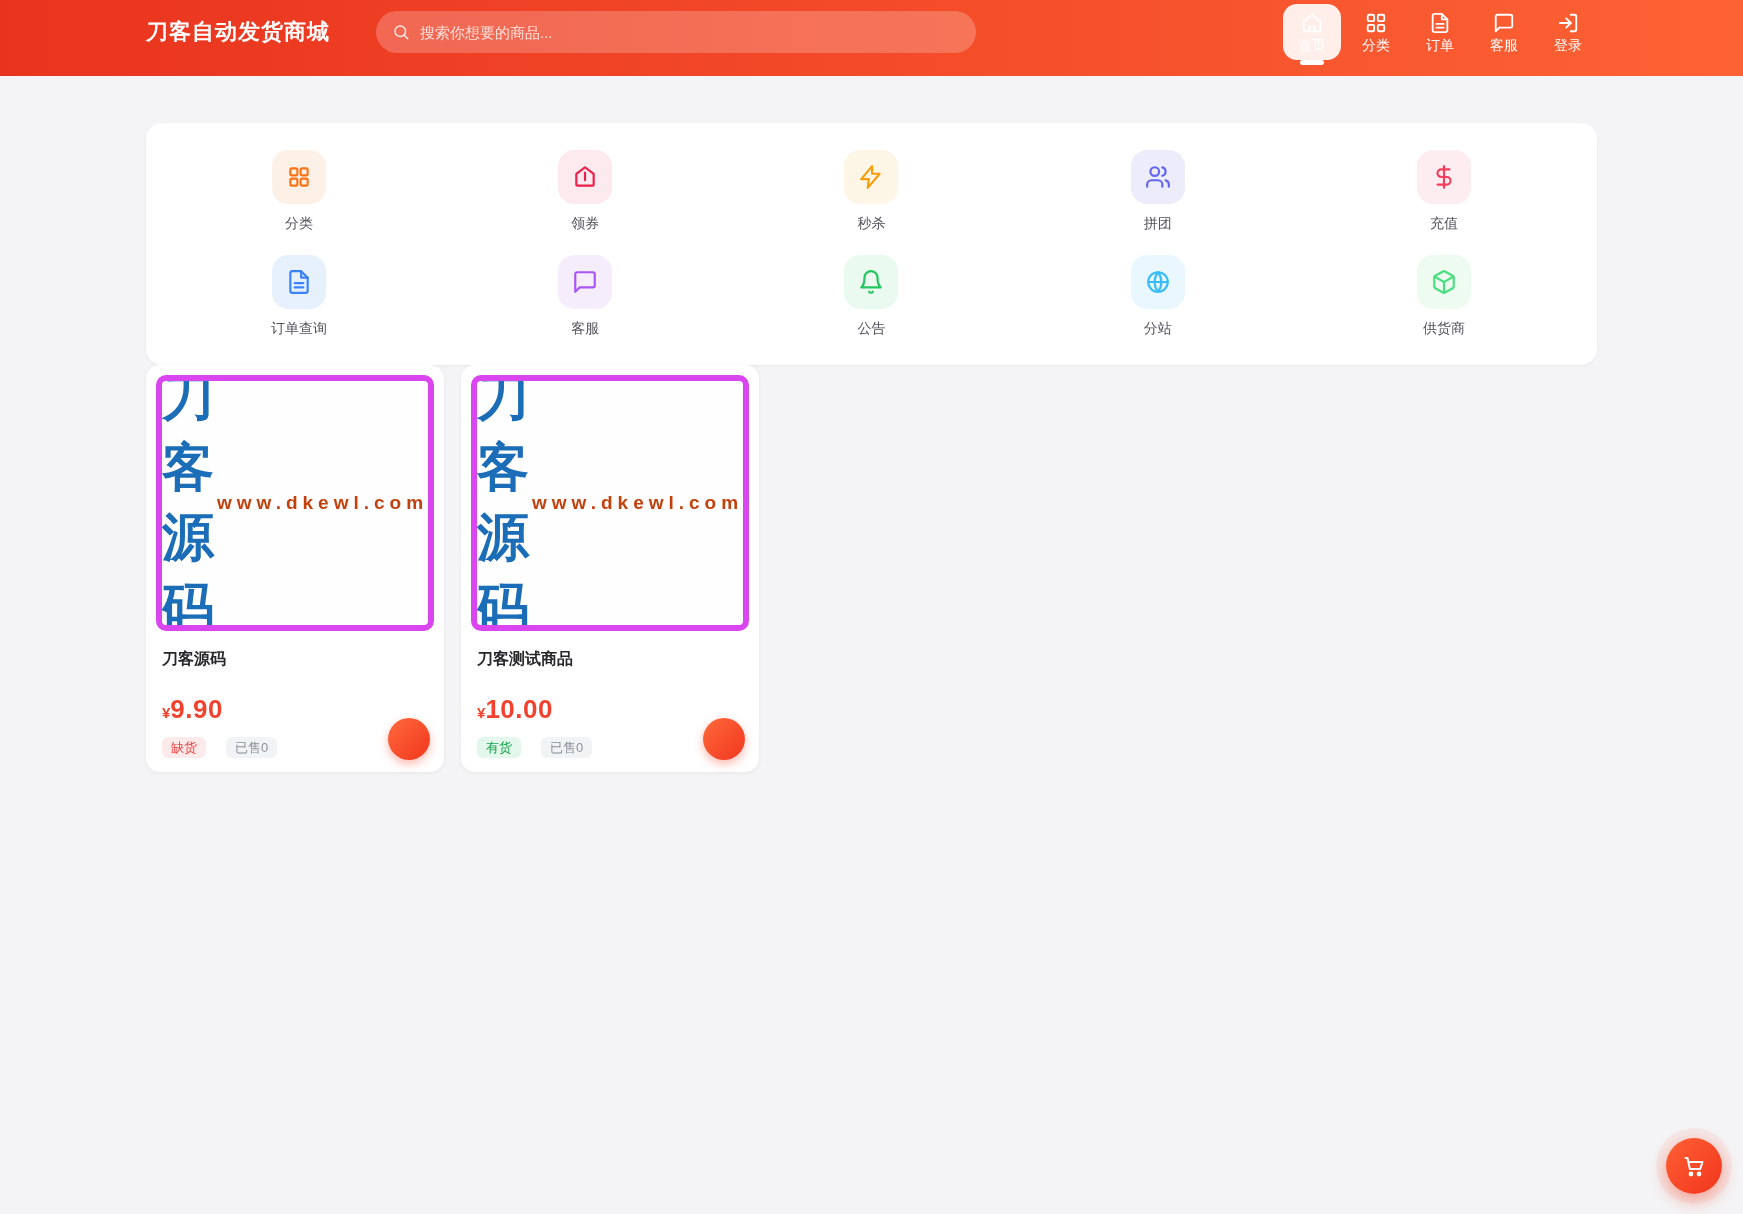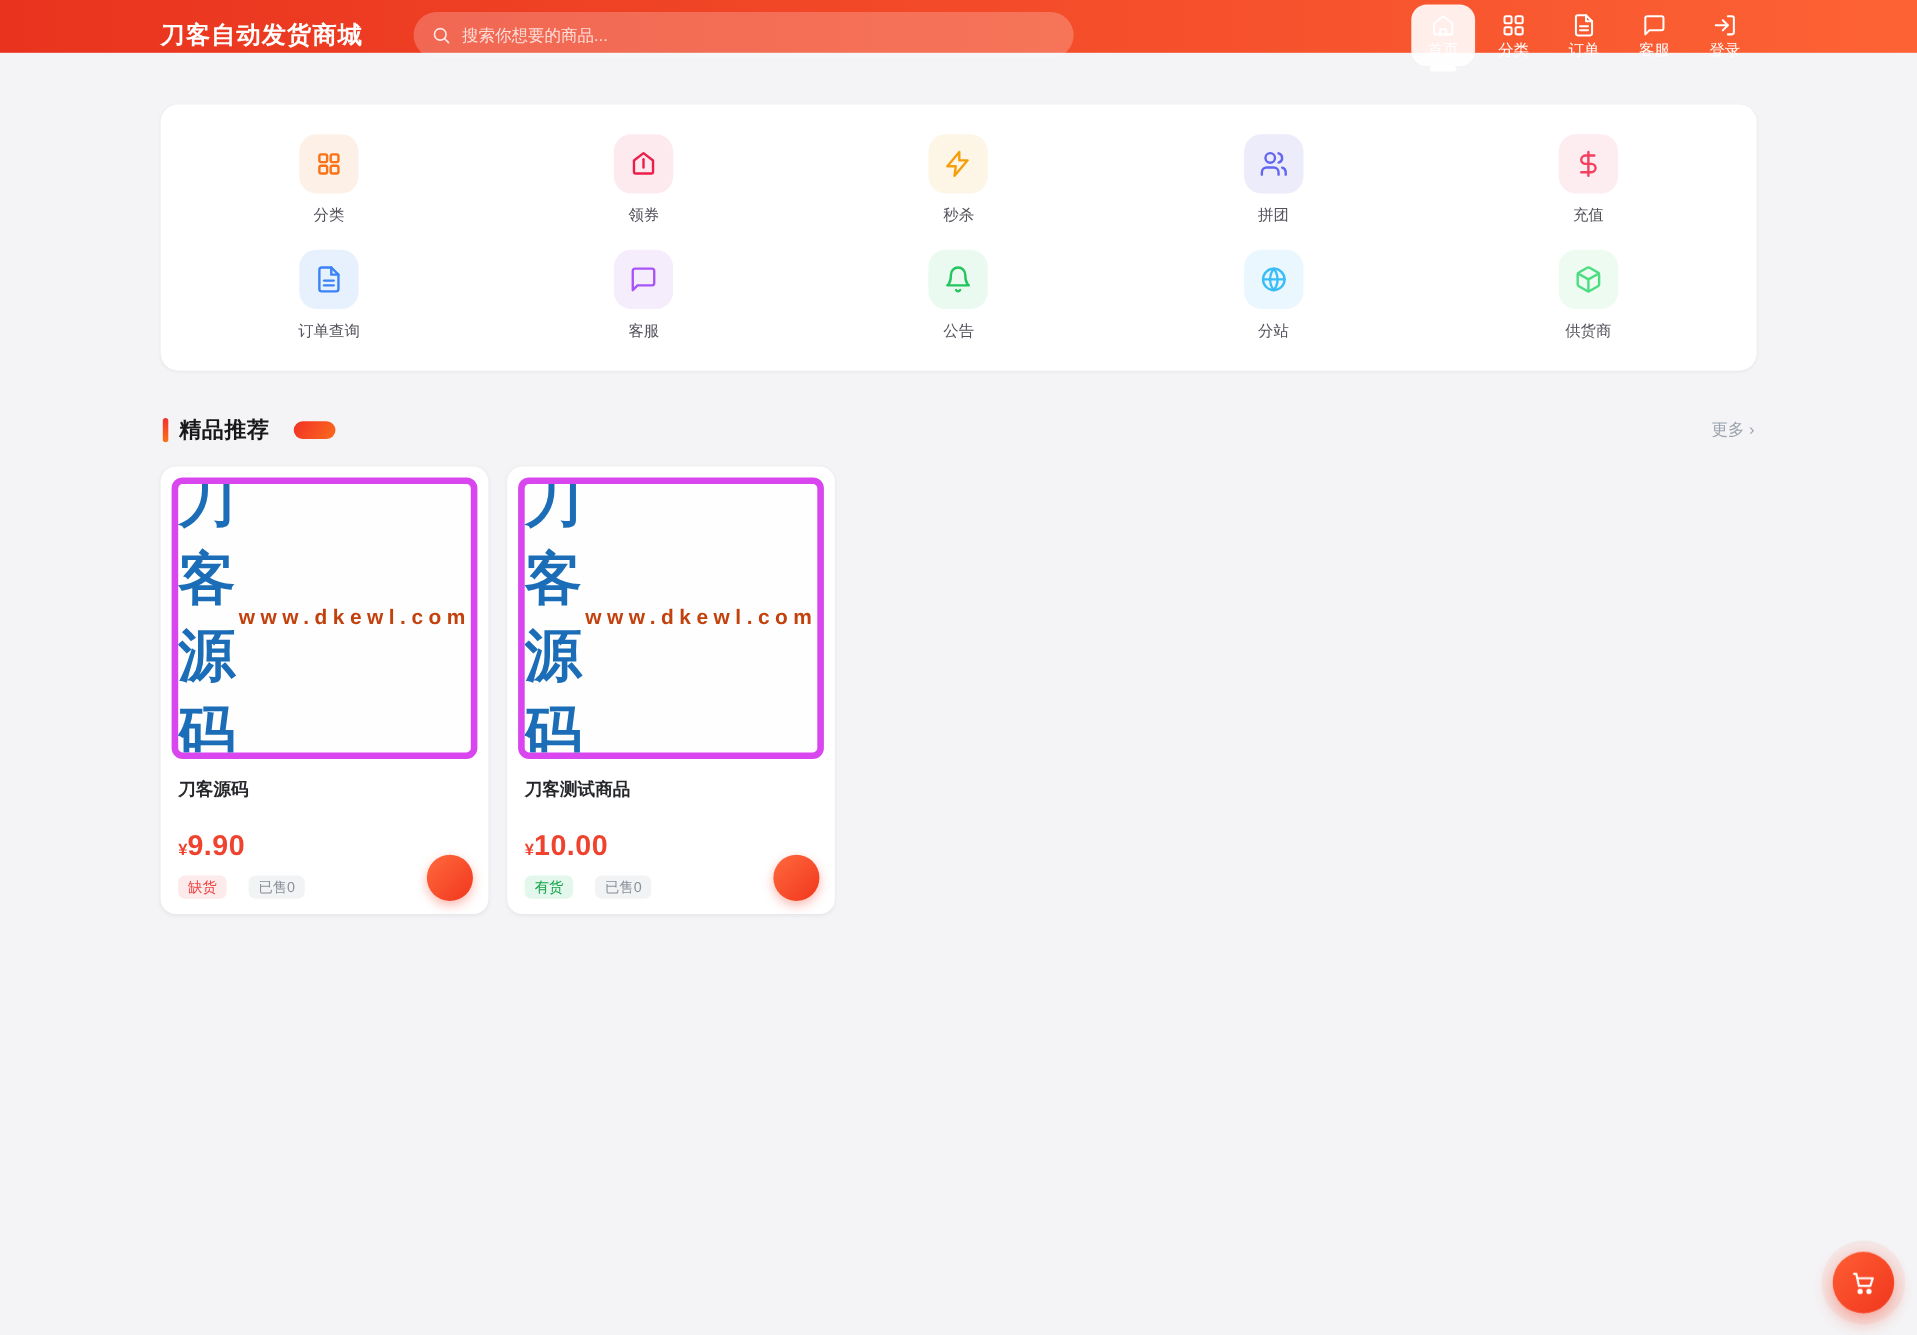--- a/index.html
+++ b/index.html
@@ -6,21 +6,21 @@
   html,body { width:1743px; height:1214px; overflow:hidden; }
   body {
     font-family:"Liberation Sans","DejaVu Sans",sans-serif;
     background:#f4f4f6;
     color:#26272b;
   }
   .container { width:1451px; margin:0 auto; }
 
   
   .topbar {
-    height:48px;
+    height:76px;
     background:linear-gradient(90deg,var(--header-from,#e9331e),var(--header-to,#fd6234));
   }
   .topbar-inner { display:flex; align-items:center; height:64px; position:relative; }
   .logo { color:#fff; font-size:22px; font-weight:700; letter-spacing:1px; white-space:nowrap; cursor:pointer; }
   .search-wrap { position:relative; margin-left:46px; width:600px; }
   .search-wrap .search-icon {
     position:absolute; left:16px; top:50%; transform:translateY(-50%);
     width:18px; height:18px; color:rgba(255,255,255,.85); pointer-events:none; display:flex;
   }
   .search-input {
@@ -273,29 +273,20 @@
           <svg viewBox="0 0 24 24" fill="none" stroke="currentColor" stroke-width="2" stroke-linecap="round" stroke-linejoin="round">
             <path d="M21 8a2 2 0 0 0-1-1.73l-7-4a2 2 0 0 0-2 0l-7 4A2 2 0 0 0 3 8v8a2 2 0 0 0 1 1.73l7 4a2 2 0 0 0 2 0l7-4A2 2 0 0 0 21 16Z"></path>
             <path d="m3.3 7 8.7 5 8.7-5"></path>
             <path d="M12 22V12"></path>
           </svg>
         </span>
     <span class="qlabel">供货商</span>
   </div>
     </section>
 
-  <div class="section-head">
-    <span class="accent-bar"></span>
-    <h2 class="section-title">精品推荐</h2>
-    <div class="section-tabs">
-        <span class="tab active"></span>
-        <span class="tab"></span>
-      </div>
-    <span class="more-link">更多 ›</span>
-  </div>
 
   <section class="products-grid">
       <div class="product-card">
     <div class="product-image">
       <span class="pi-line1">刀客源码</span>
       <span class="pi-line2">www.dkewl.com</span>
     </div>
     <div class="product-title">刀客源码</div>
     <div class="price-row">
       <span class="price-currency">¥</span>

